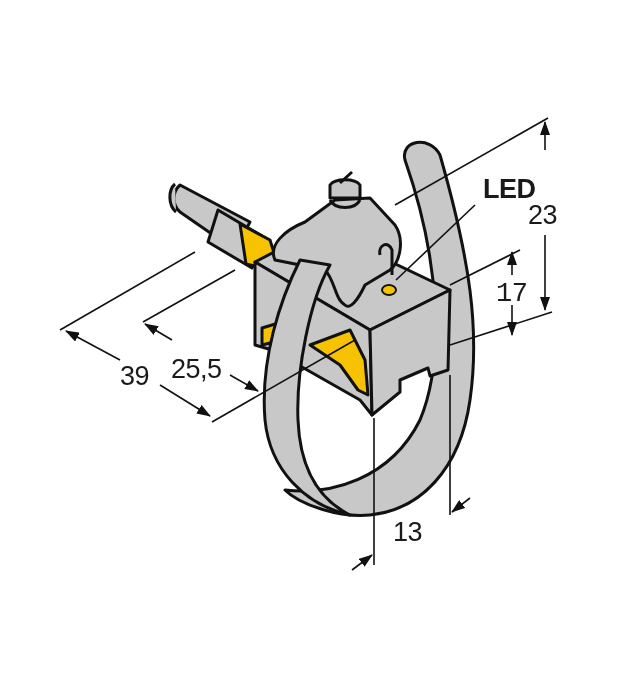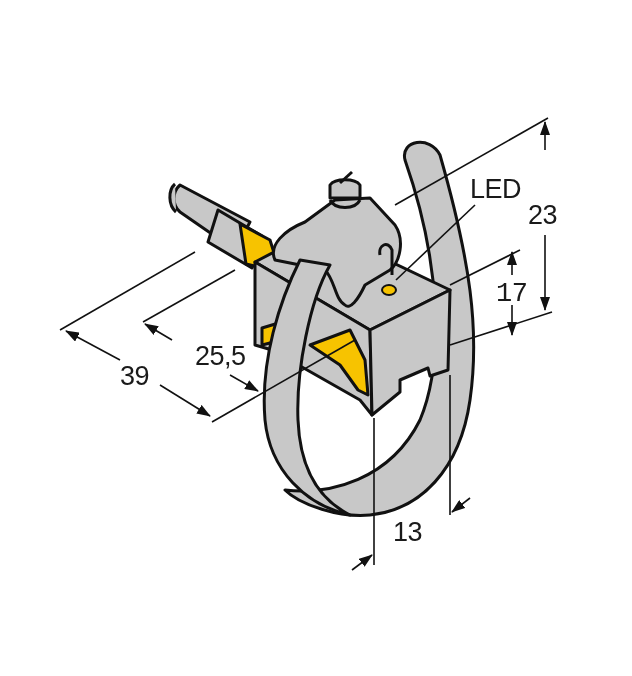--- a/index.html
+++ b/index.html
@@ -76,18 +76,18 @@
     <line x1="172" y1="340" x2="145" y2="324" marker-end="url(#ar)"></line>
     <line x1="230" y1="375" x2="258" y2="391" marker-end="url(#ar)"></line>
 
     <line x1="374" y1="418" x2="374" y2="565"></line>
     <line x1="450" y1="375" x2="450" y2="515"></line>
     <line x1="352" y1="570" x2="372" y2="555" marker-end="url(#ar)"></line>
     <line x1="470" y1="498" x2="452" y2="512" marker-end="url(#ar)"></line>
   </g>
 </svg>
 
-<div class="lbl" style="left:470px;top:176px;">LED</div>
+<div class="lbl" style="left:483px;top:176px;font-weight:bold;">LED</div>
 <div class="lbl" style="left:528px;top:202px;">23</div>
 <div class="lbl" style="left:496px;top:281px;font-family:Liberation Mono, monospace;">17</div>
 <div class="lbl" style="left:120px;top:363px;">39</div>
-<div class="lbl" style="left:171px;top:343px;margin-left:24px;">25,5</div>
+<div class="lbl" style="left:171px;top:356px;">25,5</div>
 <div class="lbl" style="left:393px;top:519px;">13</div>
 
 </body></html>

